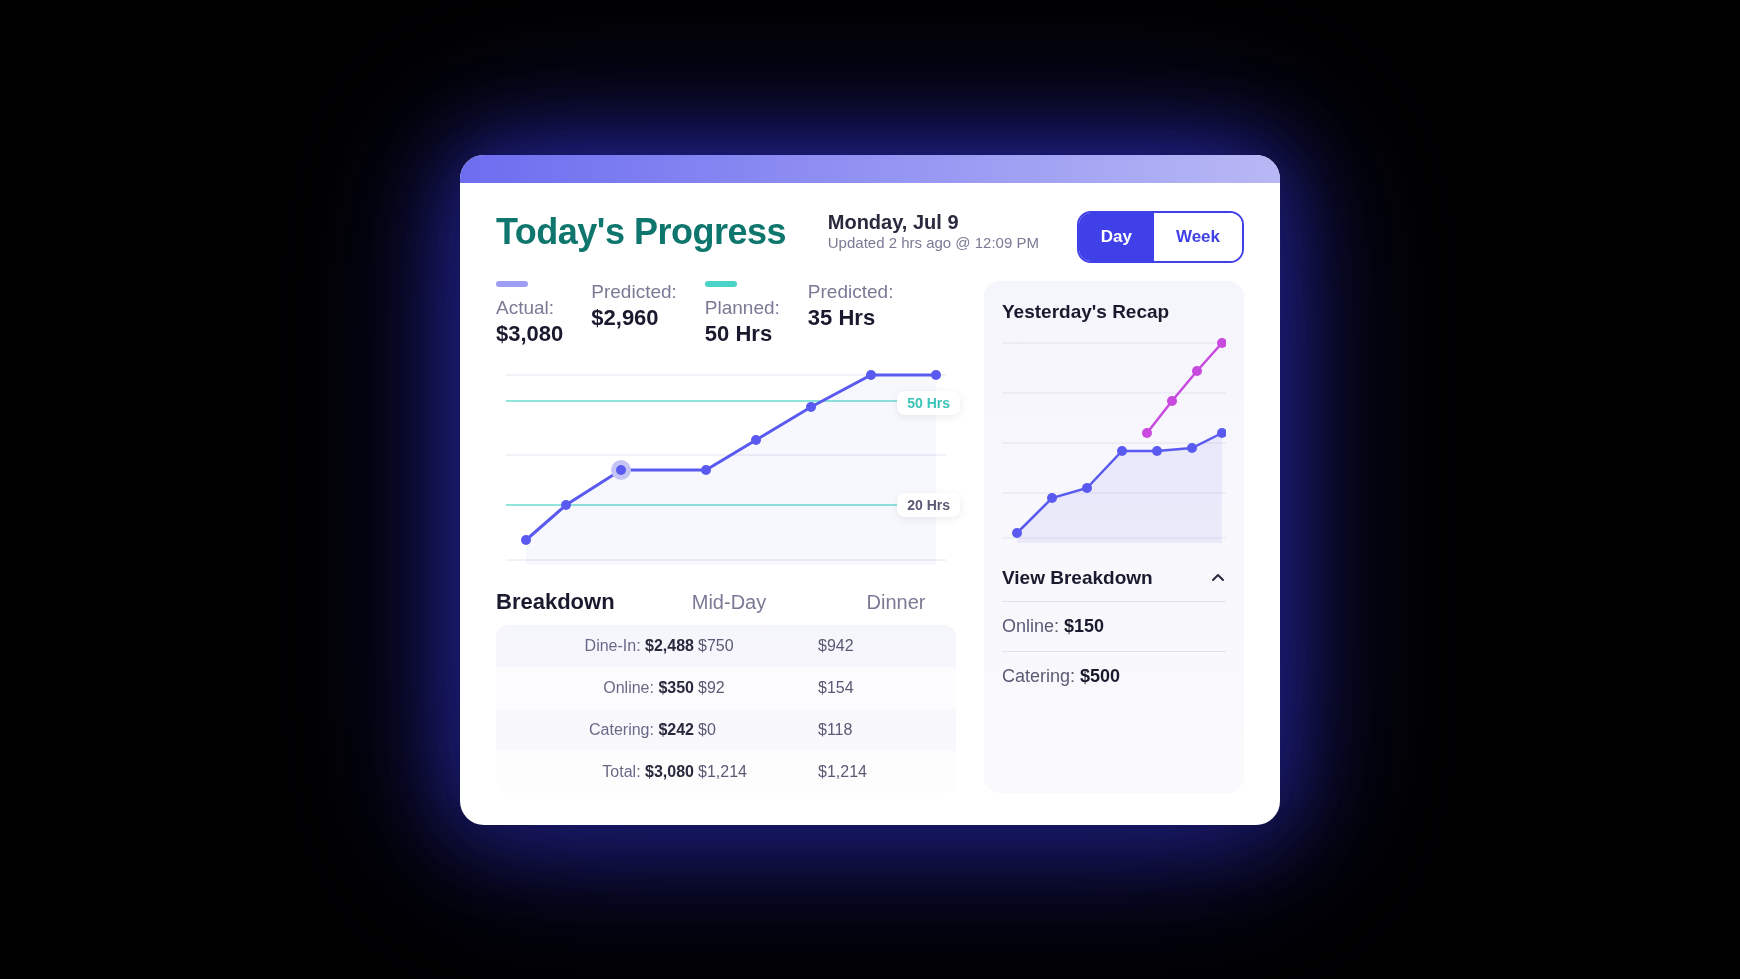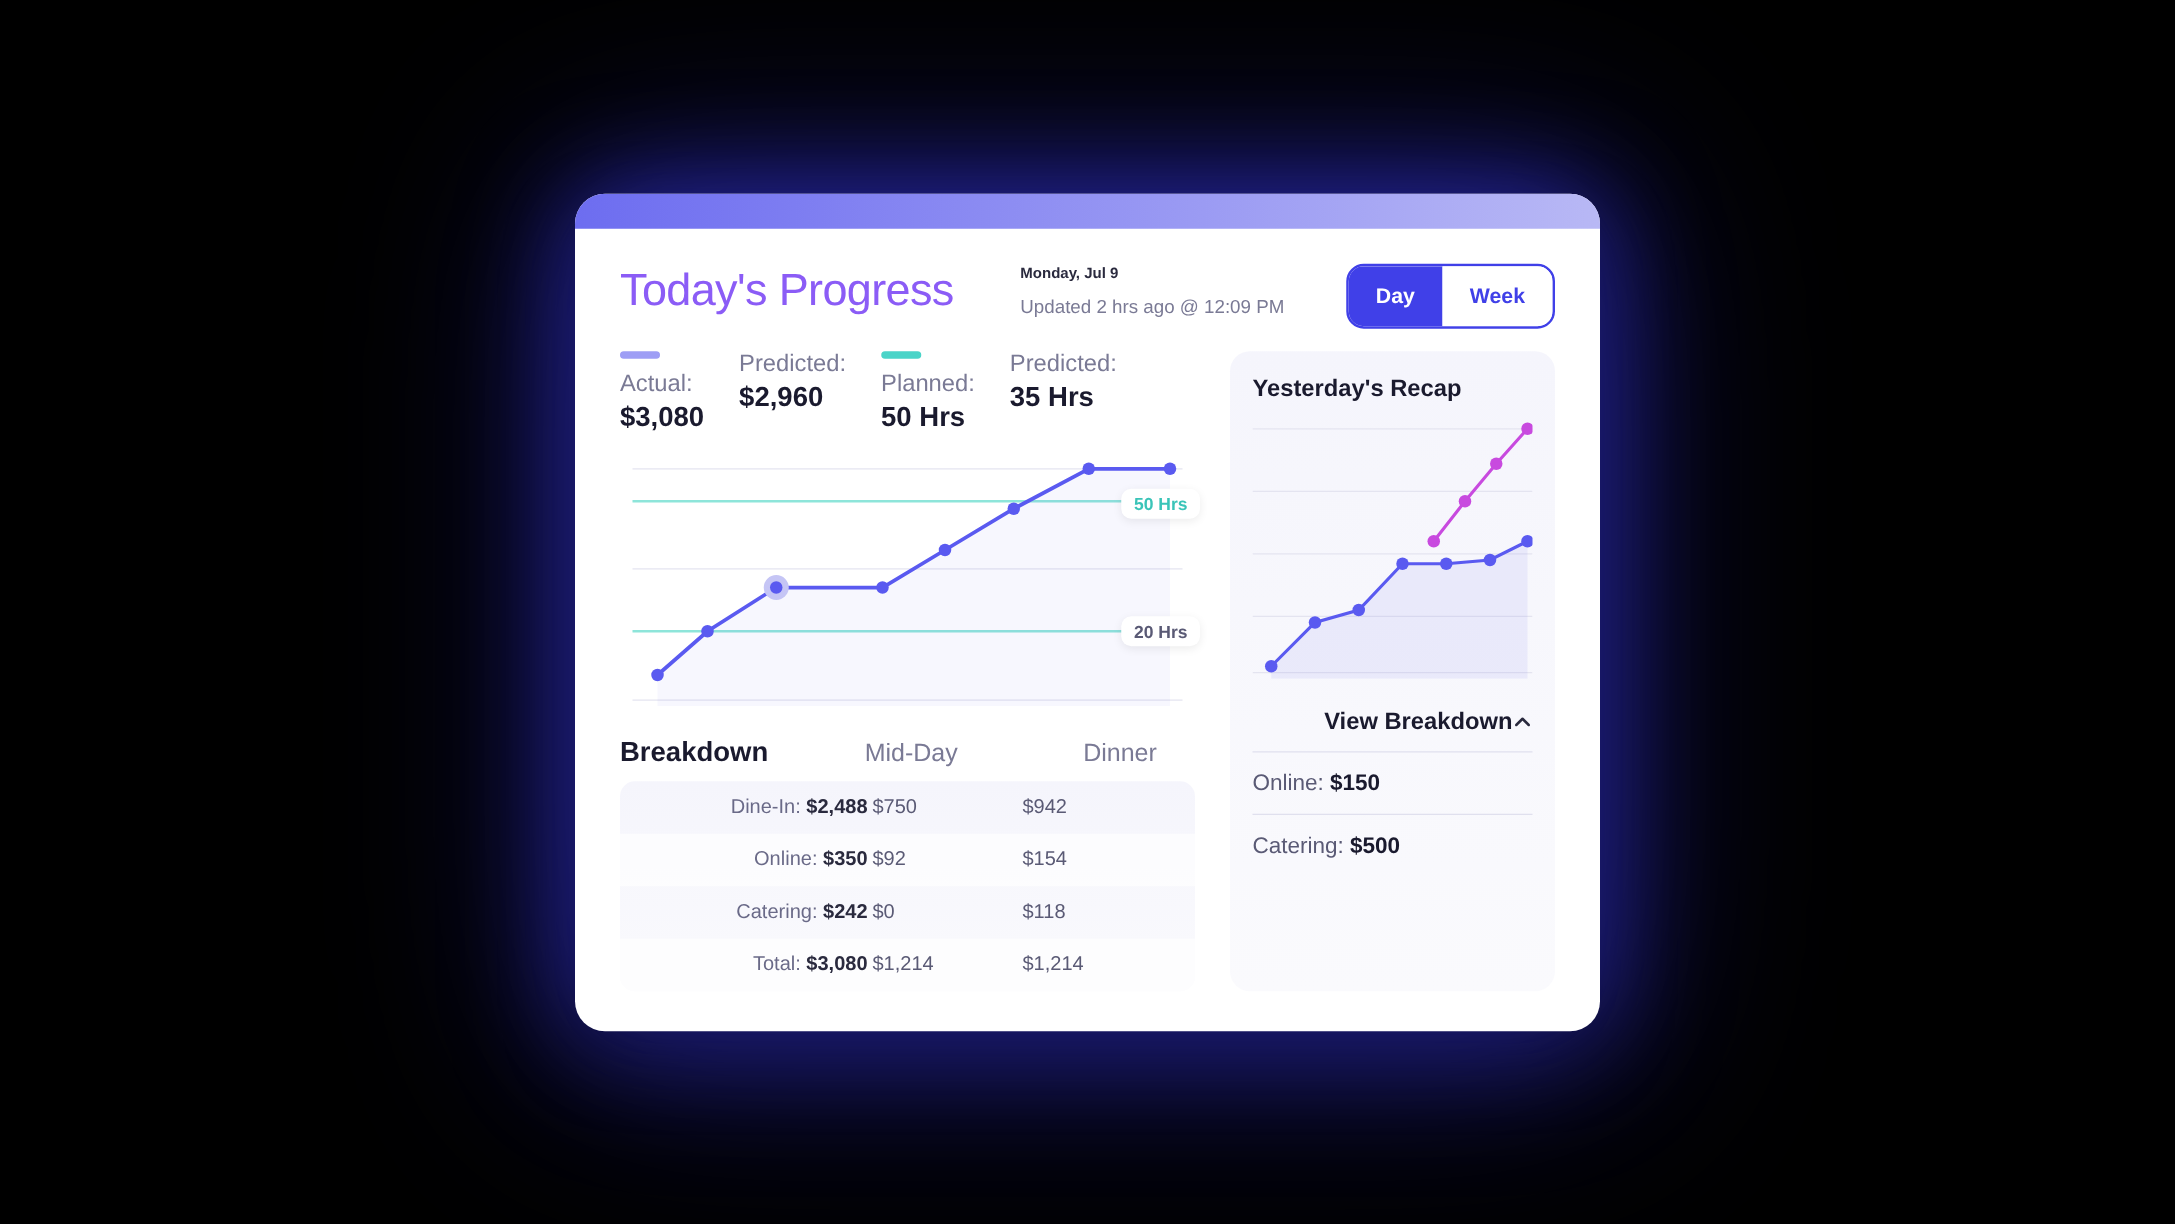--- a/index.html
+++ b/index.html
@@ -36,32 +36,32 @@
       padding: 28px 36px 32px 36px;
     }
     .header-row {
       display: flex;
       align-items: flex-start;
       justify-content: space-between;
       margin-bottom: 18px;
     }
     .title {
       font-size: 36px;
-      font-weight: 400;
-      color: #8b5cf6;
+      font-weight: 700;
+      color: #0f766e;
       letter-spacing: -0.5px;
     }
     .meta {
       margin-left: 4px;
     }
     .meta-date {
-      font-size: 12px;
+      font-size: 20px;
       font-weight: 600;
       color: #2a2a3e;
-      margin-bottom: 12px;
+      margin-bottom: 0;
     }
     .meta-updated {
       font-size: 15px;
       color: #7a7a95;
     }
     .toggle {
       display: flex;
       border: 2px solid #4040e8;
       border-radius: 14px;
       overflow: hidden;
@@ -191,21 +191,21 @@
       color: #1a1a2e;
       margin-bottom: 10px;
     }
     .recap-chart {
       height: 210px;
       margin-bottom: 16px;
     }
     .view-breakdown {
       display: flex;
       align-items: center;
-      justify-content: flex-end;
+      justify-content: space-between;
       cursor: pointer;
       padding: 8px 0 12px 0;
     }
     .vb-title {
       font-size: 19px;
       font-weight: 800;
       color: #1a1a2e;
     }
     .chevron {
       width: 16px;

